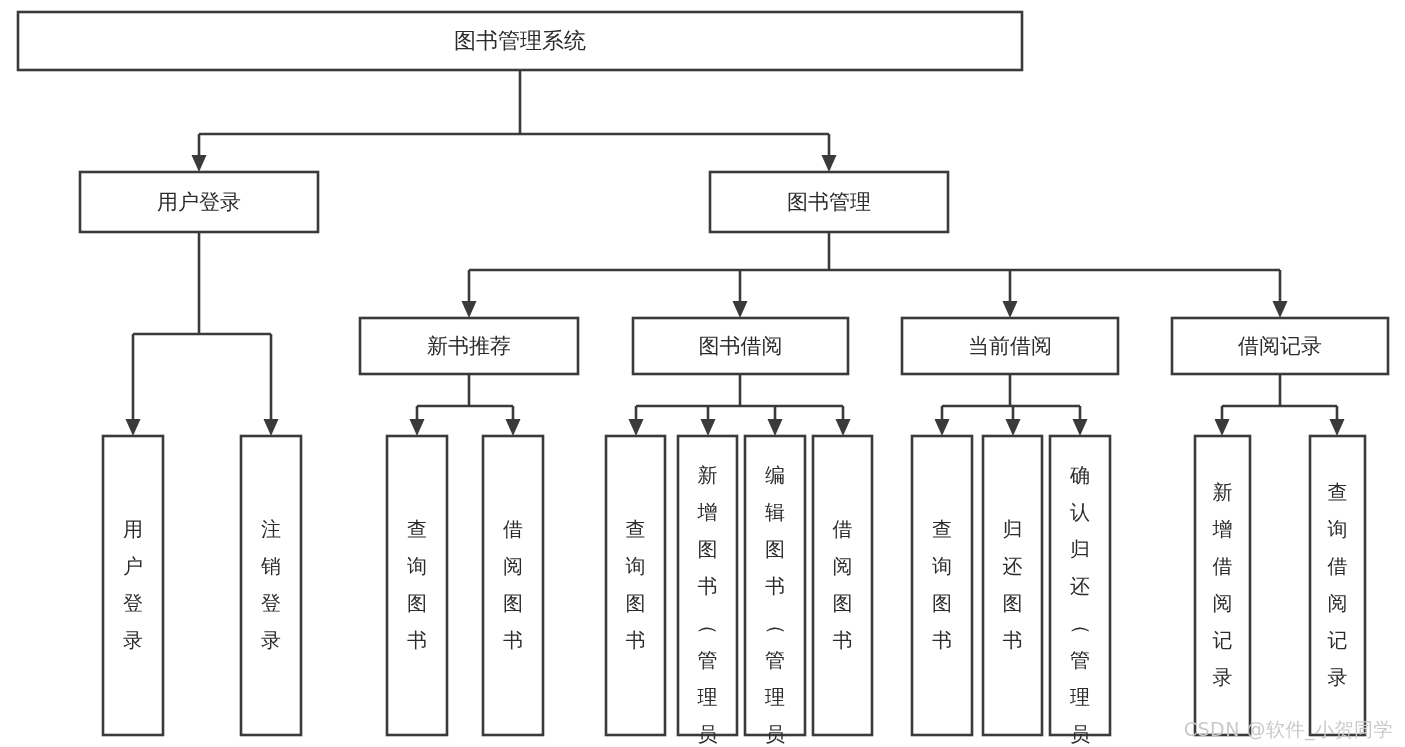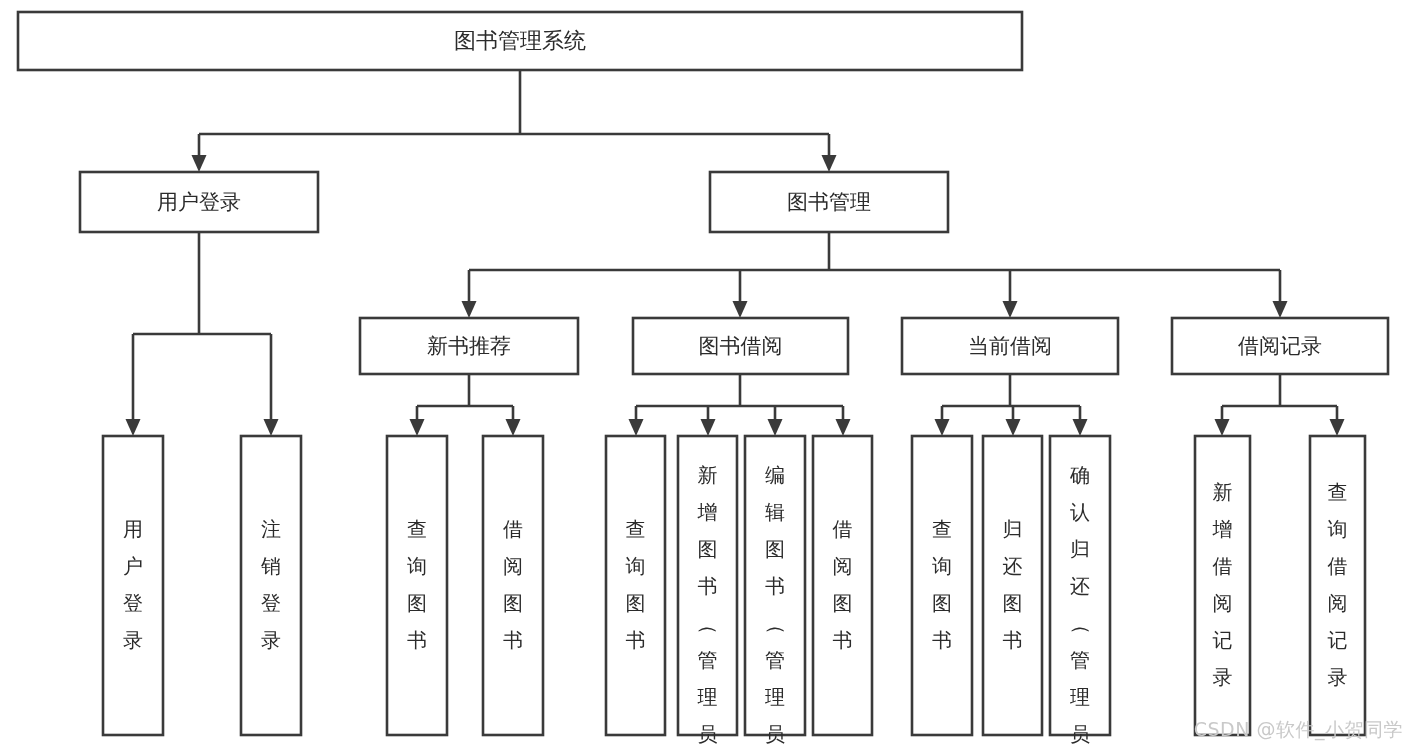--- a/index.html
+++ b/index.html
@@ -59,21 +59,21 @@
     stroke-width: 2.6;
     fill: none;
     stroke-linecap: butt;
   }
   .arrow-head {
     fill: #3a3a3a;
     stroke: none;
   }
   .watermark {
     position: absolute;
-    right: 2px;
+    right: 12px;
     bottom: 4px;
     color: #c9c9c9;
     font-size: 19px;
     font-family: "DejaVu Sans", "Liberation Sans", sans-serif;
     letter-spacing: 0.5px;
     white-space: nowrap;
     user-select: none;
   }
 </style>
 </head>

